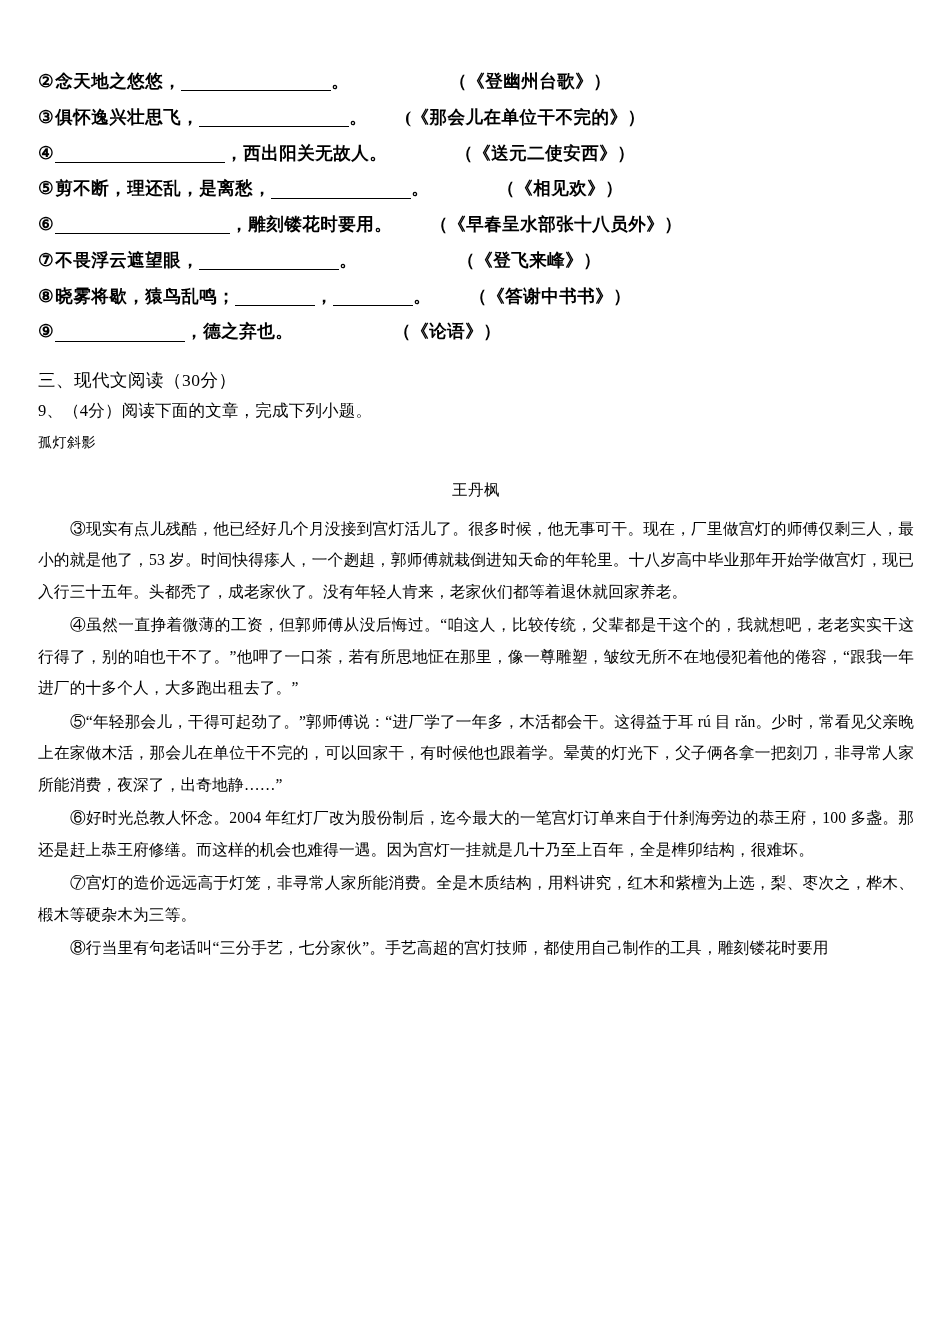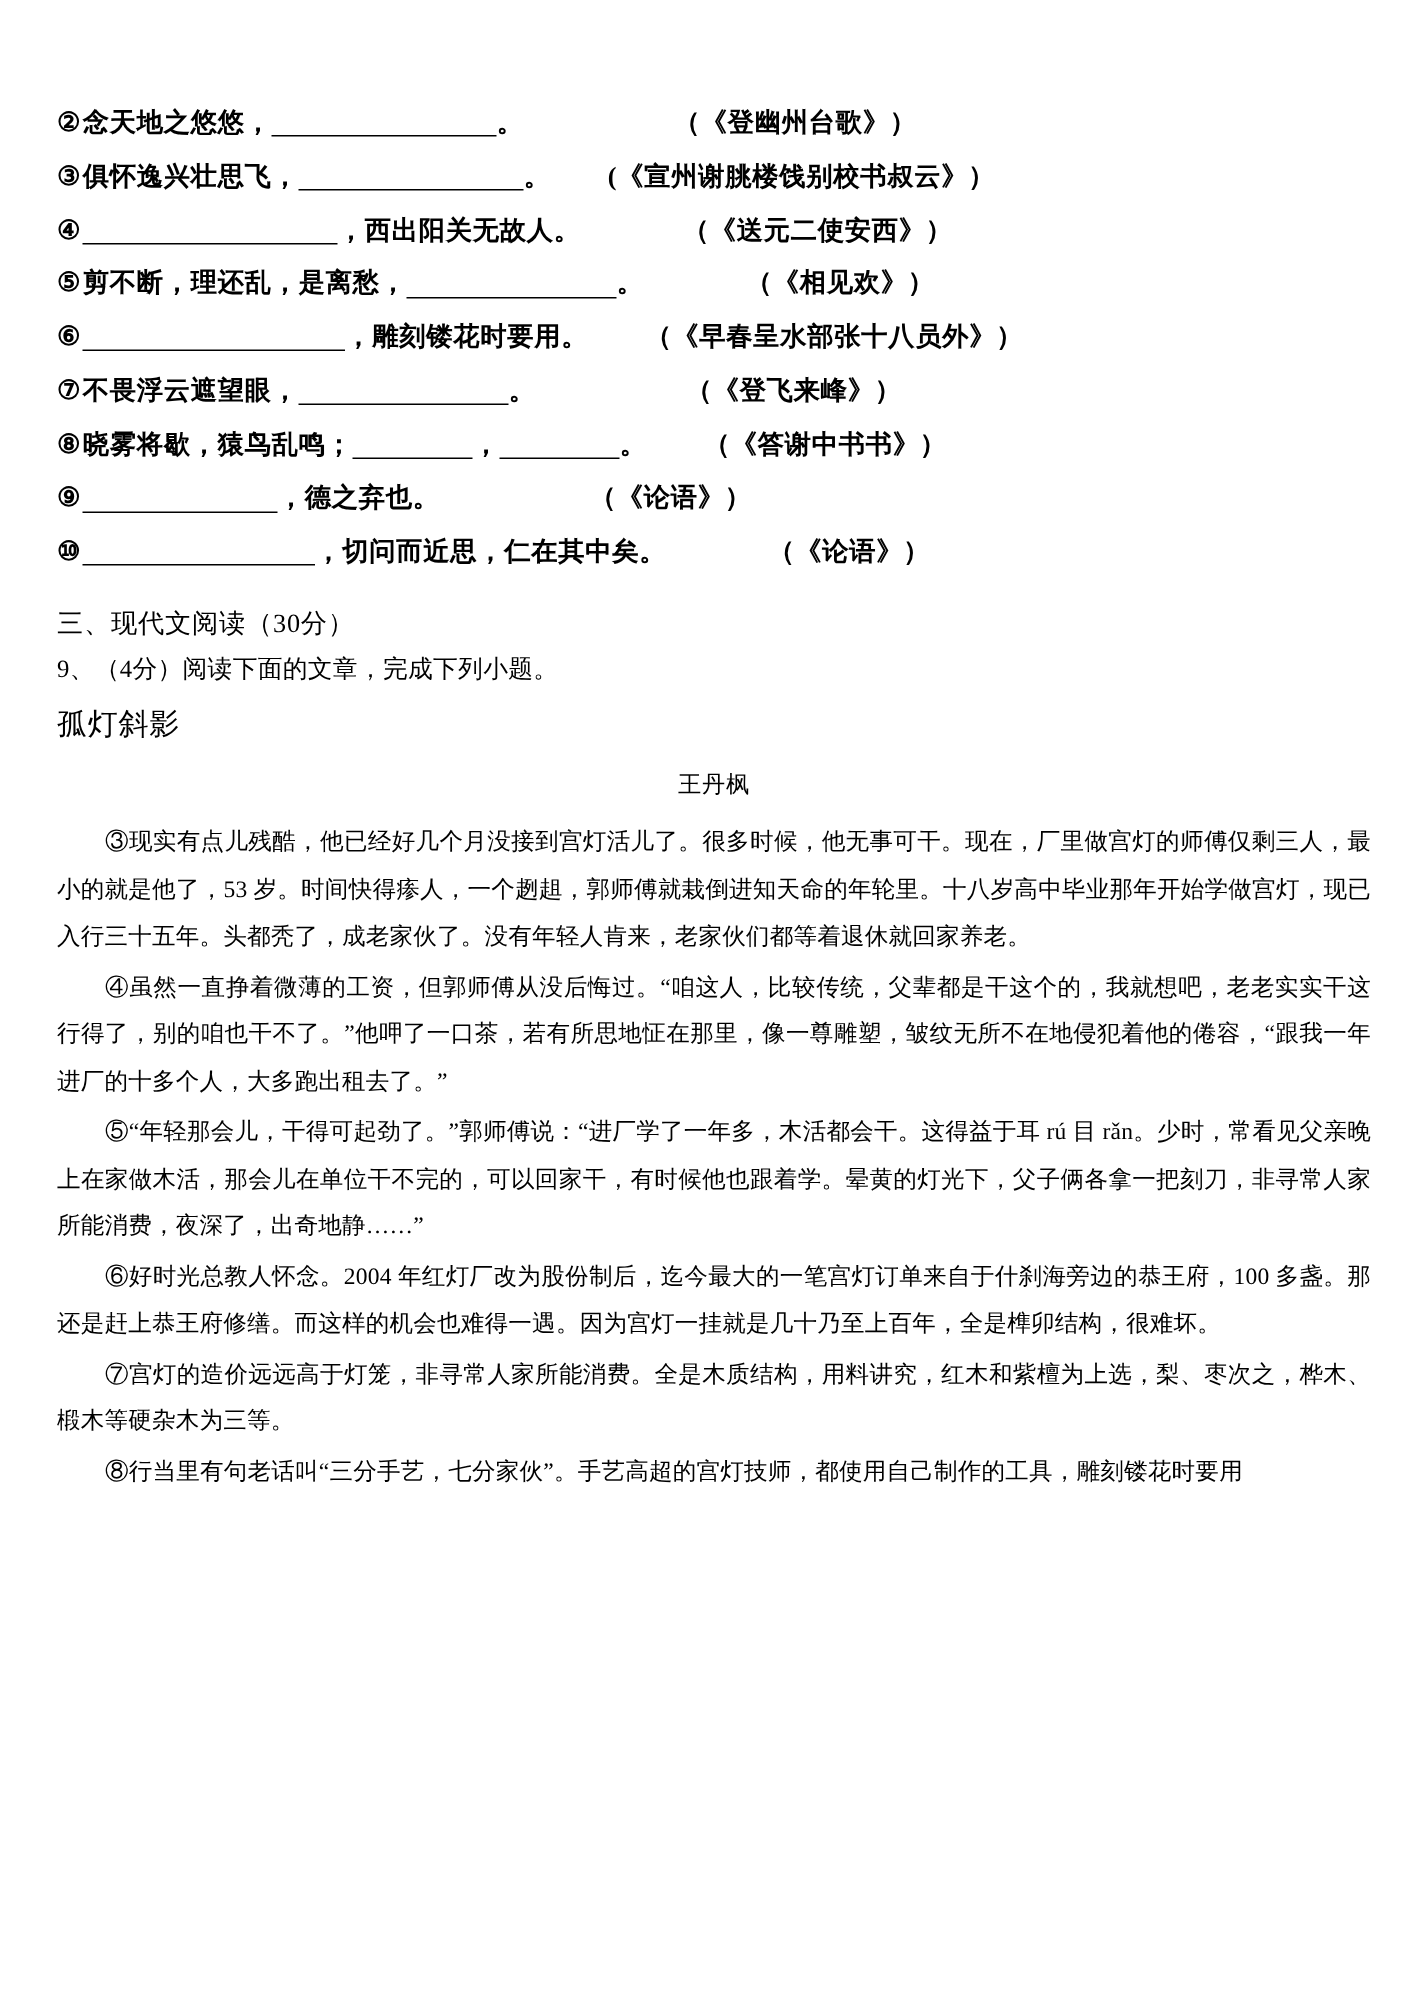--- a/index.html
+++ b/index.html
@@ -63,22 +63,22 @@
     margin-top: 26px;
     margin-bottom: 8px;
     letter-spacing: 0.5px;
   }
   .q-line {
     font-size: 16.5px;
     margin-bottom: 12px;
     letter-spacing: 0.2px;
   }
   .art-title {
-    font-size: 20px;
-    margin-bottom: 17px;
+    font-size: 14px;
+    margin-bottom: 28px;
     letter-spacing: 0.5px;
   }
   .art-author {
     font-size: 15.5px;
     margin-bottom: 12px;
     letter-spacing: 0.5px;
     text-align: center;
   }
   .para {
     font-size: 15.7px;
@@ -96,21 +96,21 @@
 <div class="page">
   <div class="content">
 
     <div>
 
       <div class="fill-line">
         <span class="num">②</span><span>念天地之悠悠，</span><span class="blank" style="width:150px"></span><span>。</span><span class="gap-l"></span><span class="src">（《登幽州台歌》）</span>
       </div>
 
       <div class="fill-line">
-        <span class="num">③</span><span>俱怀逸兴壮思飞，</span><span class="blank" style="width:150px"></span><span>。</span><span class="gap-s"></span><span class="src">(《宣州谢朓楼饯别校书叔云》）</span>
+        <span class="num">③</span><span>俱怀逸兴壮思飞，</span><span class="blank" style="width:150px"></span><span>。</span><span class="gap-s"></span><span class="src">(《那会儿在单位干不完的》）</span>
       </div>
 
       <div class="fill-line">
         <span class="num">④</span><span class="blank" style="width:170px"></span><span>，西出阳关无故人。</span><span class="gap-m"></span><span class="src">（《送元二使安西》）</span>
       </div>
 
       <div class="fill-line">
         <span class="num">⑤</span><span>剪不断，理还乱，是离愁，</span><span class="blank" style="width:140px"></span><span>。</span><span class="gap-m"></span><span class="src">（《相见欢》）</span>
       </div>
 
@@ -123,23 +123,20 @@
       </div>
 
       <div class="fill-line">
         <span class="num">⑧</span><span>晓雾将歇，猿鸟乱鸣；</span><span class="blank" style="width:80px"></span><span>，</span><span class="blank" style="width:80px"></span><span>。</span><span class="gap-s"></span><span class="src">（《答谢中书书》）</span>
       </div>
 
       <div class="fill-line">
         <span class="num">⑨</span><span class="blank" style="width:130px"></span><span>，德之弃也。</span><span class="gap-l"></span><span class="src">（《论语》）</span>
       </div>
 
-      <div class="fill-line">
-        <span class="num">⑩</span><span class="blank" style="width:155px"></span><span>，切问而近思，仁在其中矣。</span><span class="gap-m"></span><span class="src">（《论语》）</span>
-      </div>
 
     </div>
 
     <div class="sec-head">三、现代文阅读（30分）</div>
     <div class="q-line">9、（4分）阅读下面的文章，完成下列小题。</div>
     <div class="art-title">孤灯斜影</div>
     <div class="art-author">王丹枫</div>
 
     <div>
       <p class="para">③现实有点儿残酷，他已经好几个月没接到宫灯活儿了。很多时候，他无事可干。现在，厂里做宫灯的师傅仅剩三人，最小的就是他了，53 岁。时间快得瘆人，一个趔趄，郭师傅就栽倒进知天命的年轮里。十八岁高中毕业那年开始学做宫灯，现已入行三十五年。头都秃了，成老家伙了。没有年轻人肯来，老家伙们都等着退休就回家养老。</p>

